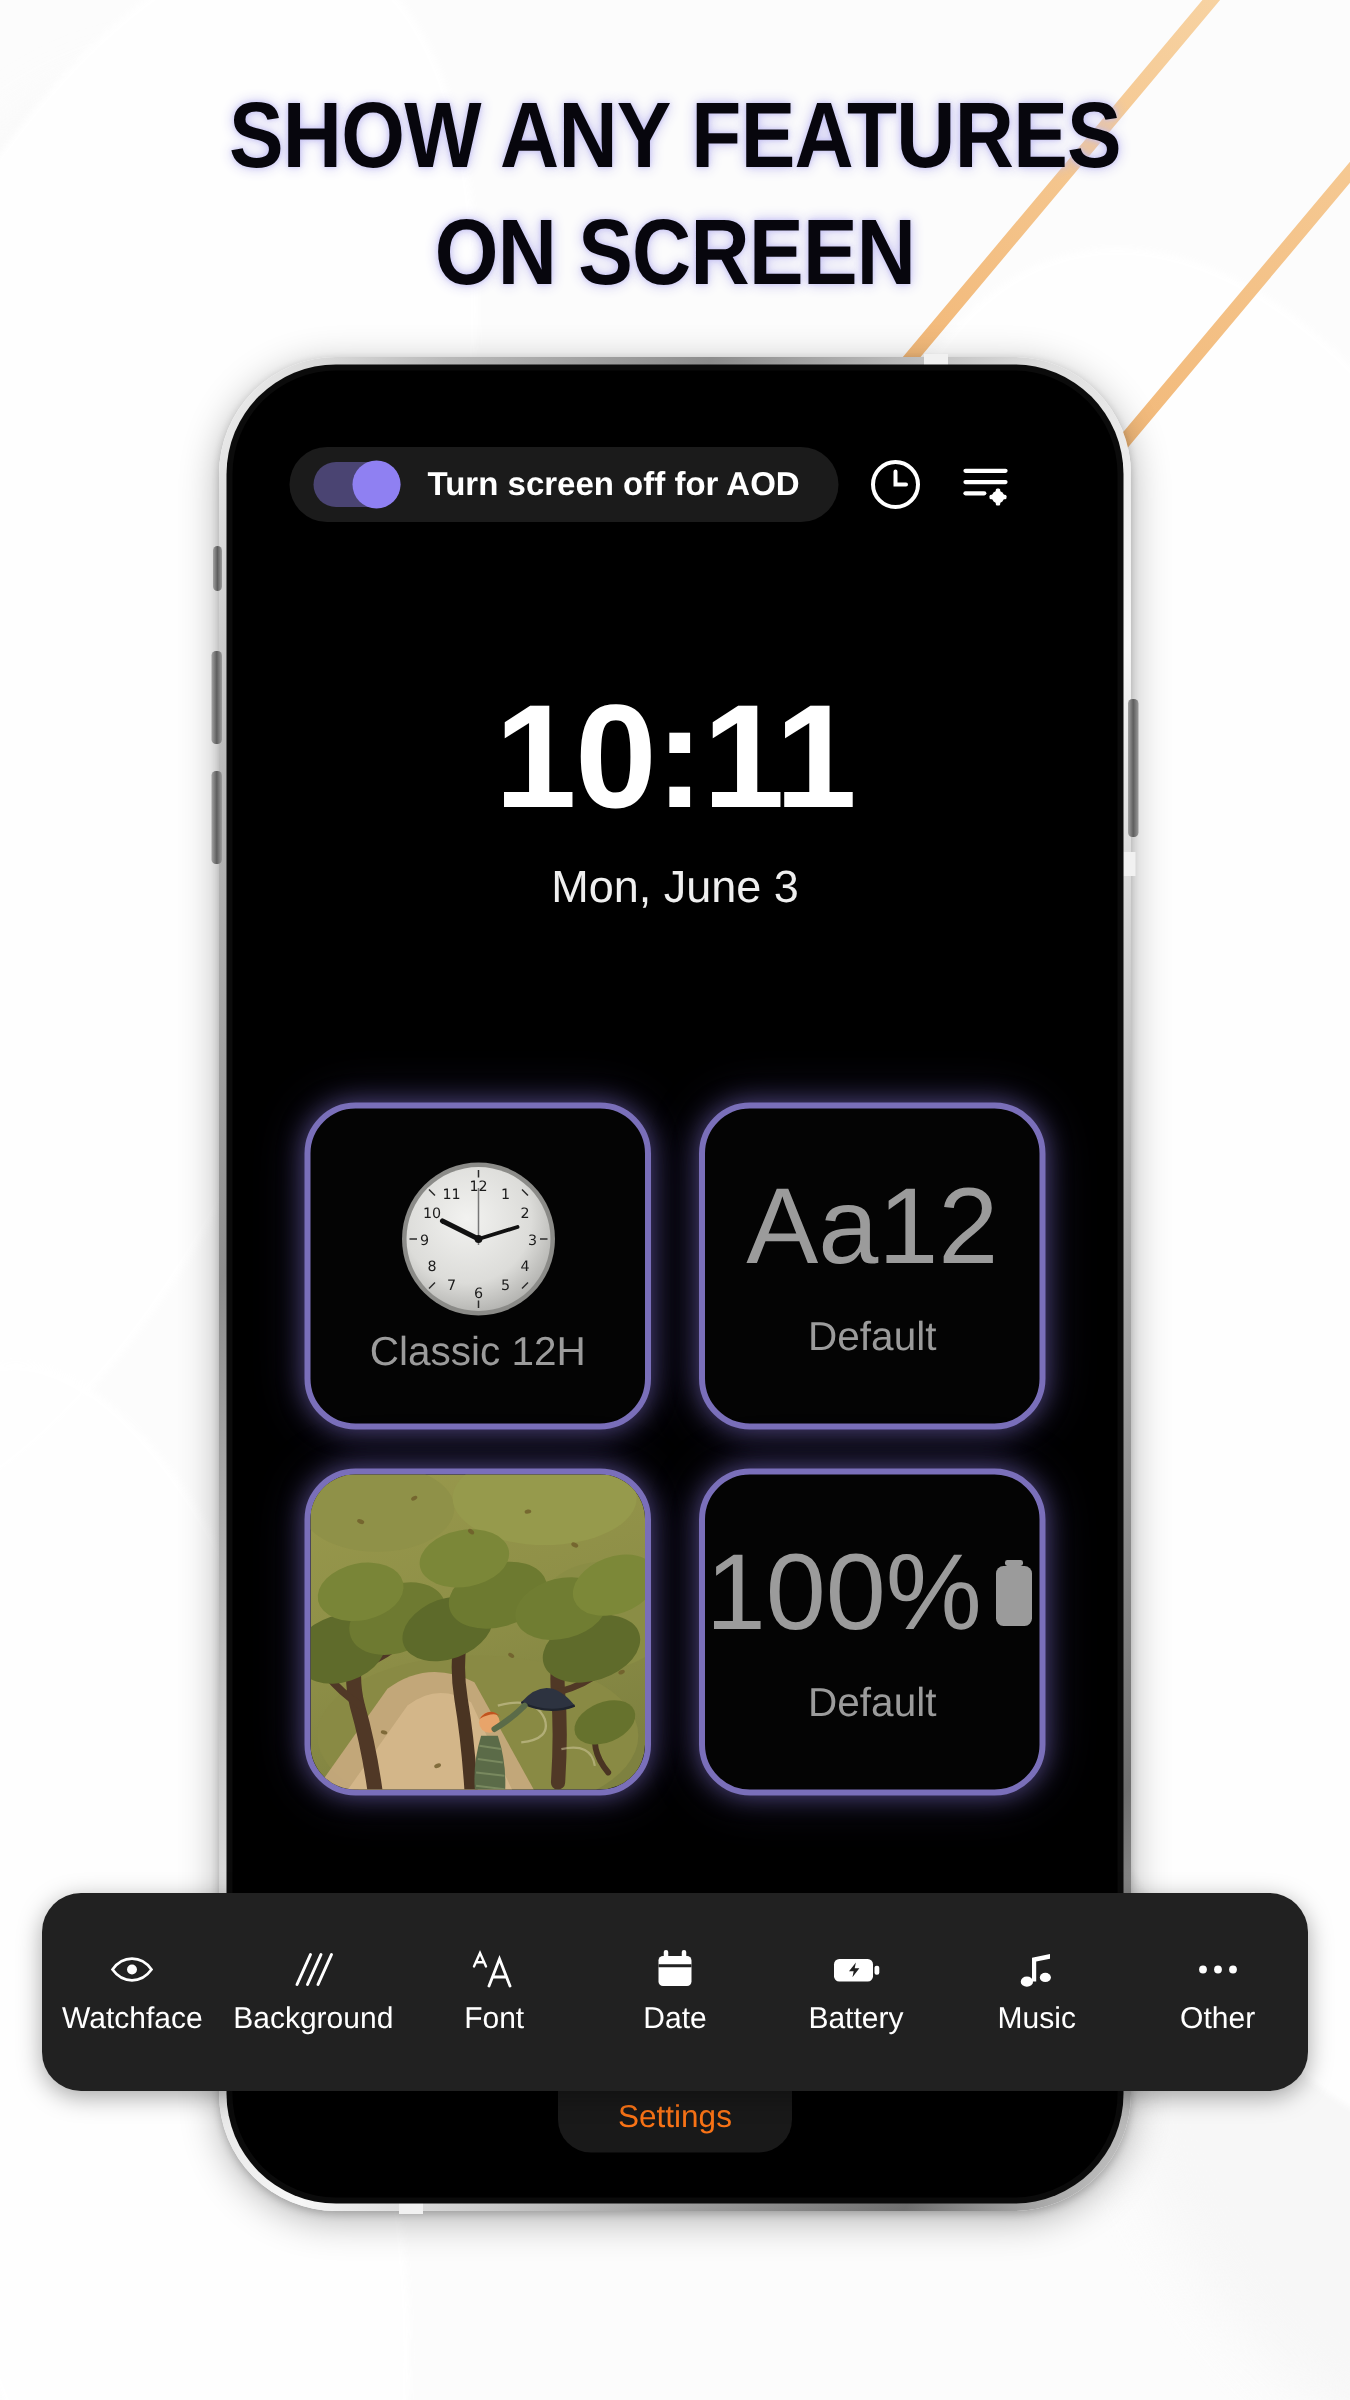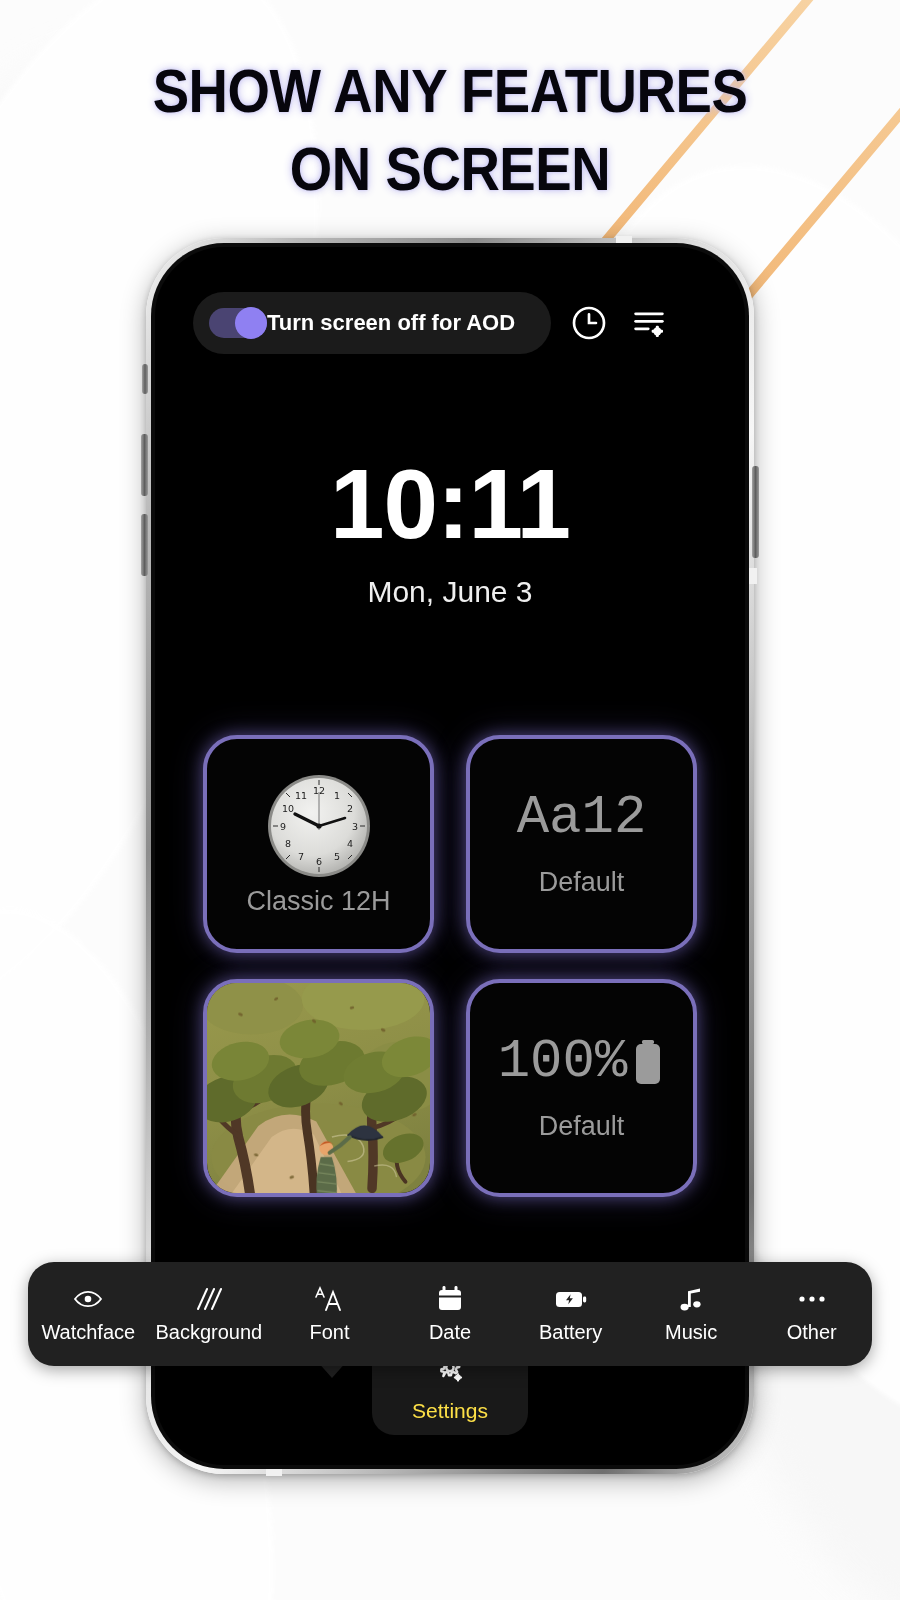--- a/index.html
+++ b/index.html
@@ -100,22 +100,23 @@
   .top-bar {
     position:absolute; top:45px; left:38px; right:28px;
     height:62px;
     display:flex; align-items:center; gap:16px;
   }
   .aod-pill {
     flex:0 0 auto;
     display:flex; align-items:center;
     background:#1b1b1b;
     border-radius:32px;
-    height:62px;
+    height:50px;
     padding:0 26px 0 16px;
+    gap:18px;
     min-width:358px;
   }
   .toggle {
     width:58px; height:30px; border-radius:16px;
     background:#4a4472; position:relative; flex:0 0 auto;
   }
   .toggle .knob {
     position:absolute; right:0; top:-1px;
     width:32px; height:32px; border-radius:50%;
     background:#8f80f2;
@@ -147,38 +148,38 @@
     position:relative;
     height:218px;
     border-radius:34px;
     border:4px solid #7a6fba;
     background:#040404;
     box-shadow:0 0 16px rgba(125,112,200,.55), 0 0 34px rgba(110,98,190,.28);
     display:flex; flex-direction:column; align-items:center; justify-content:center;
     overflow:hidden;
   }
   .card-label { color:#9b9b9b; font-size:27px; margin-top:6px; }
-  .card-big   { color:#9b9b9b; font-size:54px; line-height:1;font-family:Liberation Mono, monospace; }
+  .card-big   { color:#9b9b9b; font-size:72px; line-height:1; }
 
   
   .analog { width:108px; height:108px; position:relative; }
   .analog svg { display:block; }
 
   
   .batt-row { display:flex; align-items:center; gap:4px; }
   .batt-icon { width:34px; height:48px; position:relative; }
 
   
   .bgcard { padding:0; }
   .illus { position:absolute; inset:0; }
 
   
   .feature-bar {
     position:absolute; left:28px; top:1262px;
-    width:844px; height:104px;
+    width:844px; height:132px;
     background:#212121;
     border-radius:26px;
     display:flex; align-items:center;
     z-index:30;
     box-shadow:0 4px 16px rgba(0,0,0,.35);
   }
   .feat {
     flex:1 1 0; min-width:0;
     display:flex; flex-direction:column; align-items:center; justify-content:center;
     gap:7px; cursor:pointer;
@@ -203,21 +204,21 @@
   }
   .tab {
     width:156px; height:94px;
     border-radius:22px;
     background:#191919;
     display:flex; flex-direction:column; align-items:center; justify-content:center;
     gap:8px;
   }
   .tab.inactive { background:#151515; }
   .tab-lbl { font-size:21px; }
-  .tab.active .tab-lbl { color:#fde047; }
+  .tab.active .tab-lbl { color:#f97316; }
   .tab.inactive .tab-lbl { color:#8e8e8e; }
 </style>
 </head>
 <body>
 
 <div class="bg-swirls">
   <div class="tintpatch t1"></div>
   <div class="tintpatch t2"></div>
   <div class="swirl s1"></div>
   <div class="swirl s2"></div>

